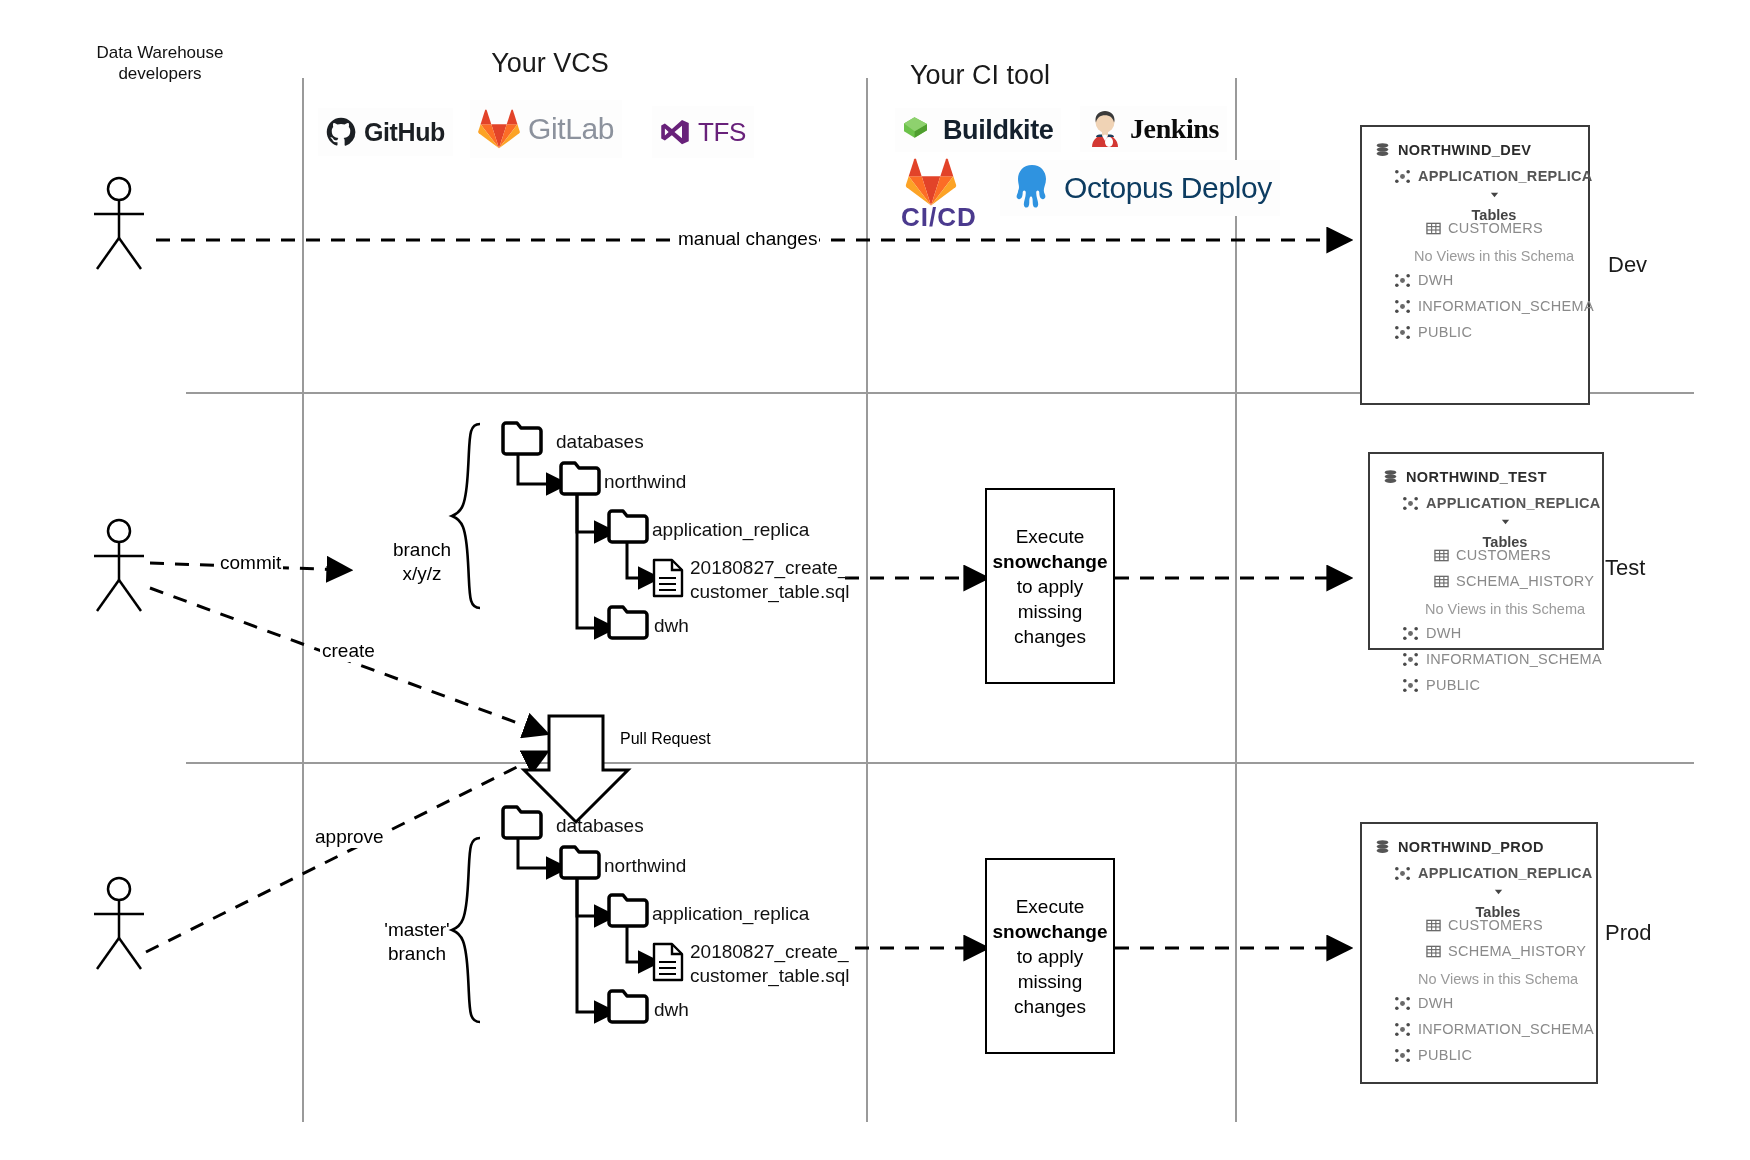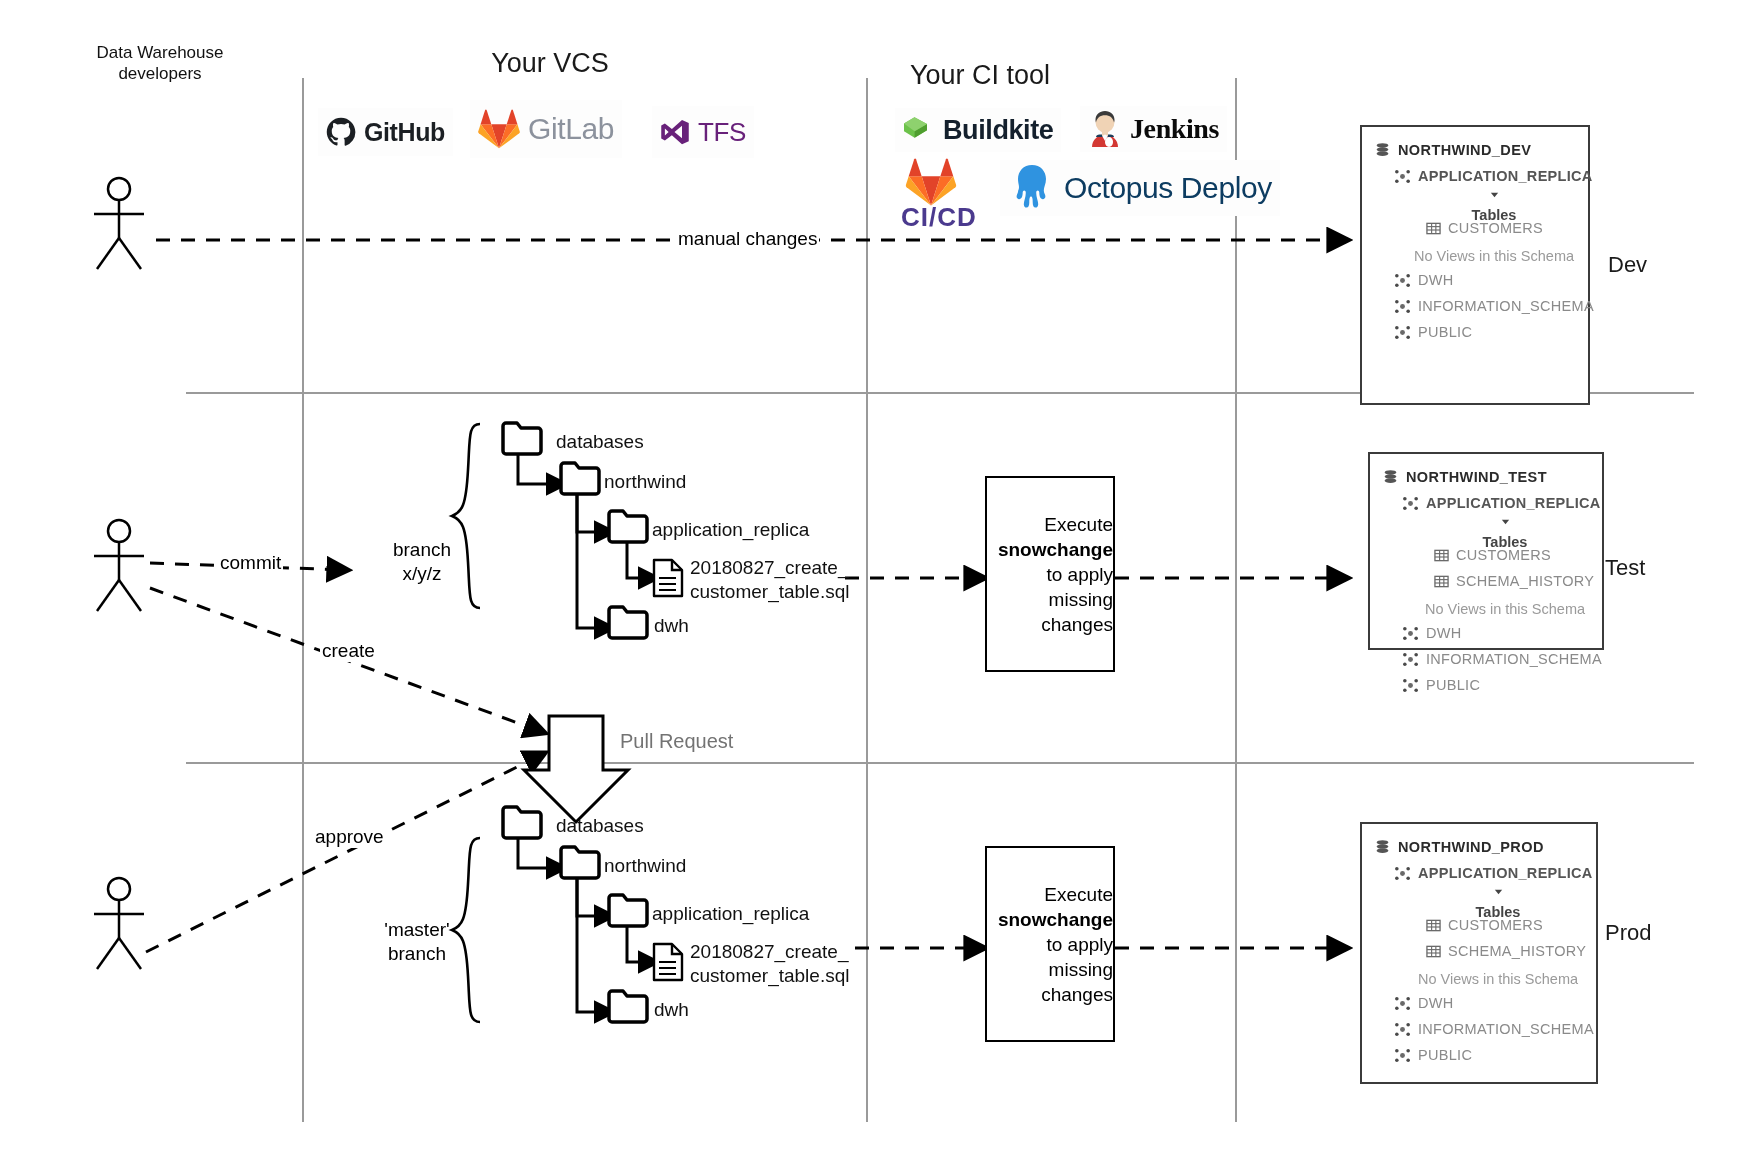--- a/index.html
+++ b/index.html
@@ -86,25 +86,26 @@
   .ind2{margin-left:36px;flex-direction:column;}
   .ind3{margin-left:52px;}
   
   .execbox{
     position:absolute;
     border:2px solid #000;
     background:#fff;
     box-sizing:border-box;
     display:flex;
     flex-direction:column;
-    align-items:flex-end;
+    align-items:center;
     justify-content:center;
     font-size:19px;
     line-height:25px;
     text-align:center;
+    margin-top:12px;
   }
   
   .folder{position:absolute;width:42px;height:34px;}
   .filedoc{position:absolute;width:30px;height:38px;}
   .treelabel{
     position:absolute;
     font-size:19px;
     line-height:24px;
     white-space:nowrap;
     color:#111;
@@ -121,22 +122,22 @@
   .branchlabel{
     position:absolute;
     font-size:19px;
     line-height:24px;
     text-align:center;
     white-space:nowrap;
     color:#000;
   }
   .prlabel{
     position:absolute;
-    font-size:20px;
-    color:#737373;
+    font-size:16px;
+    color:#000000;
     white-space:nowrap;
   }
   svg{display:block;overflow:visible;}
 </style>
 </head>
 <body>
 
 <div id="canvas">
 
   <div class="vline" style="left:302px;top:78px;height:1044px;"></div>

